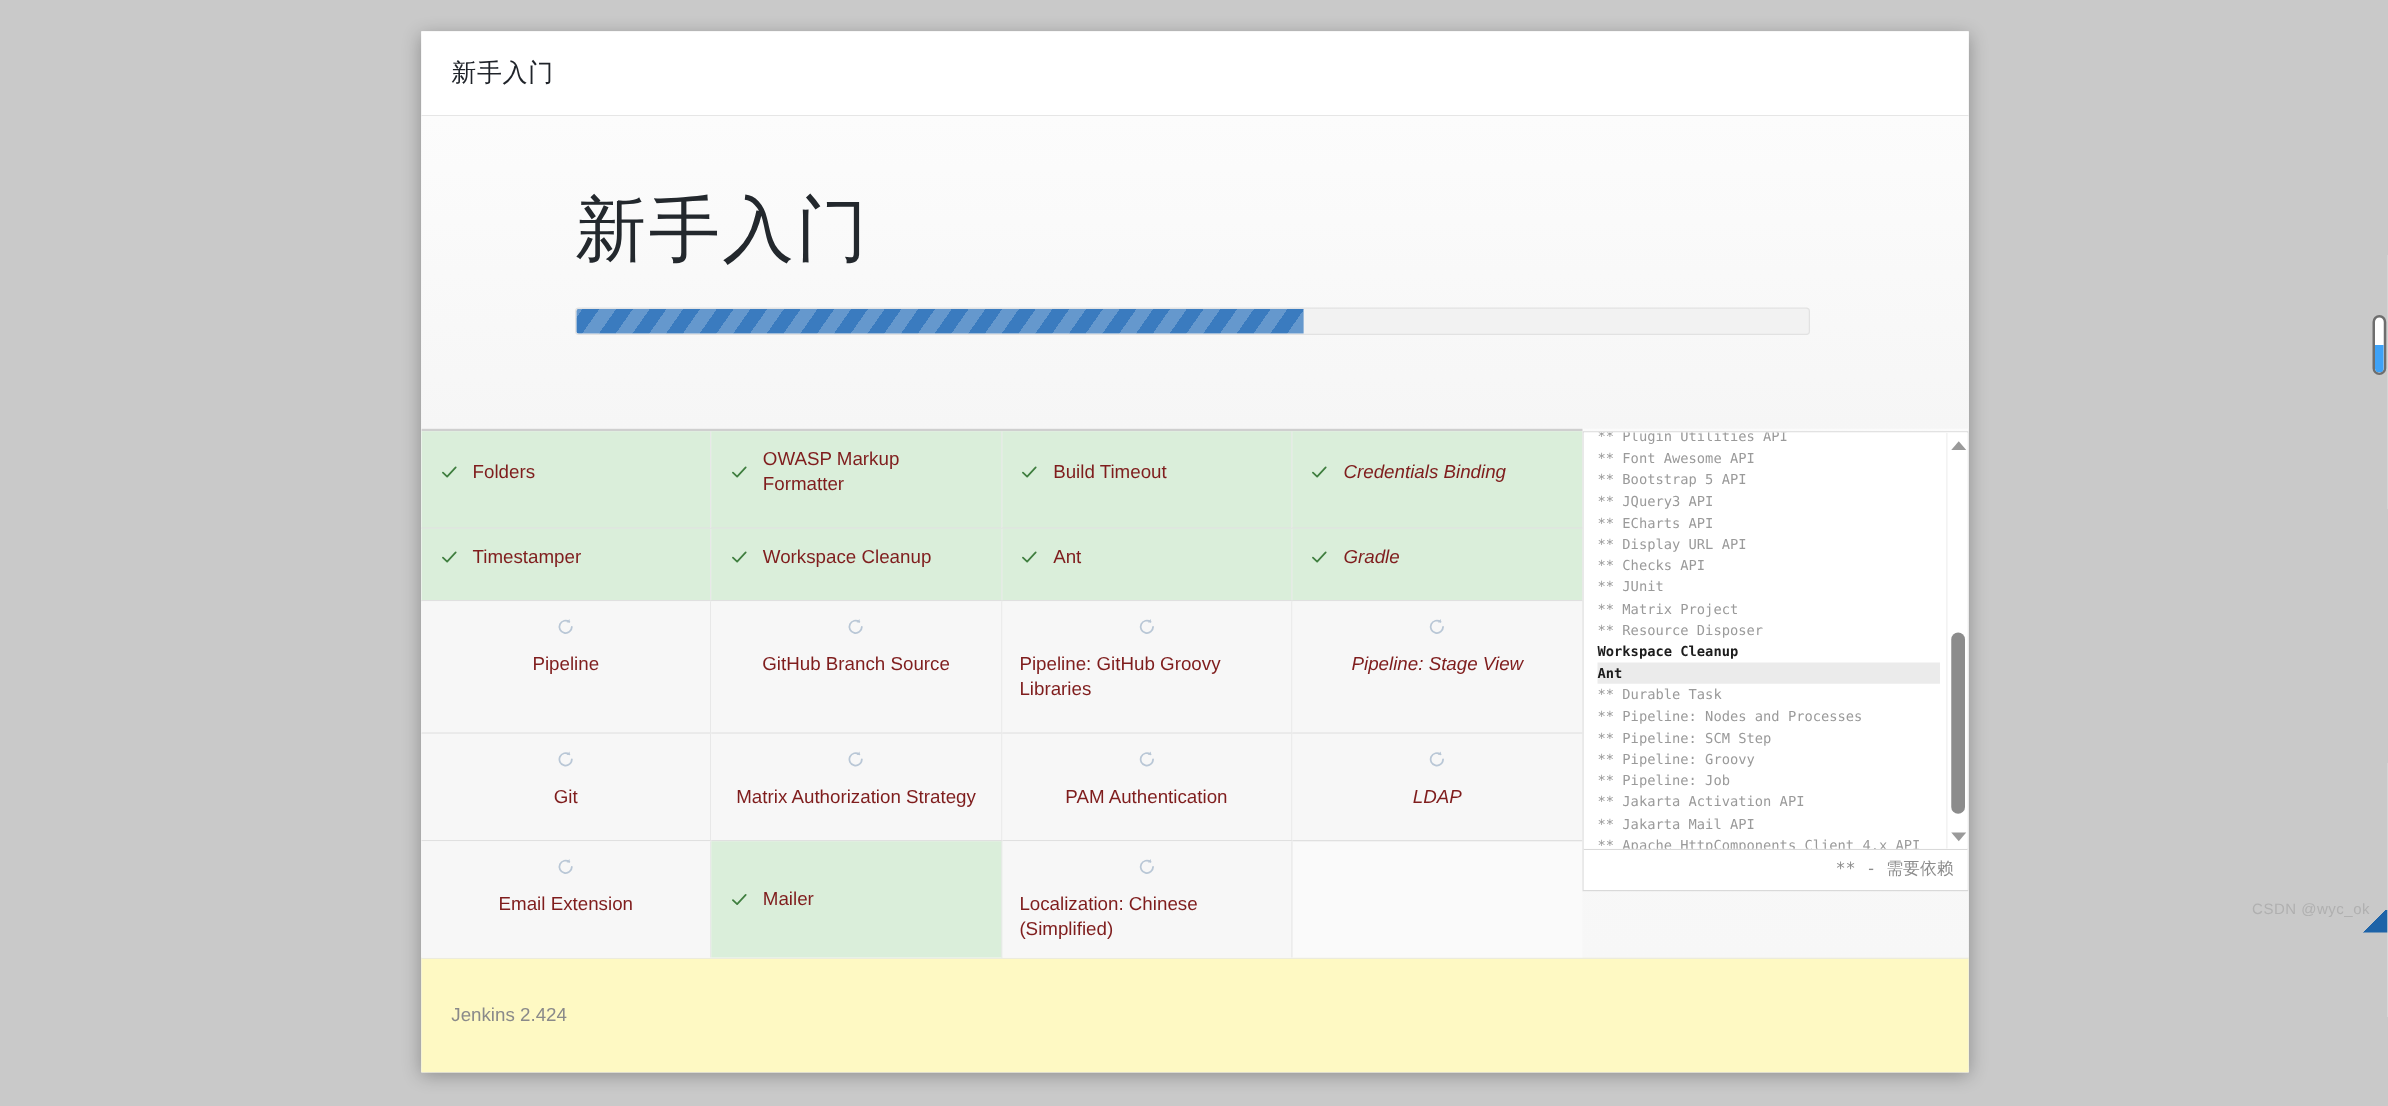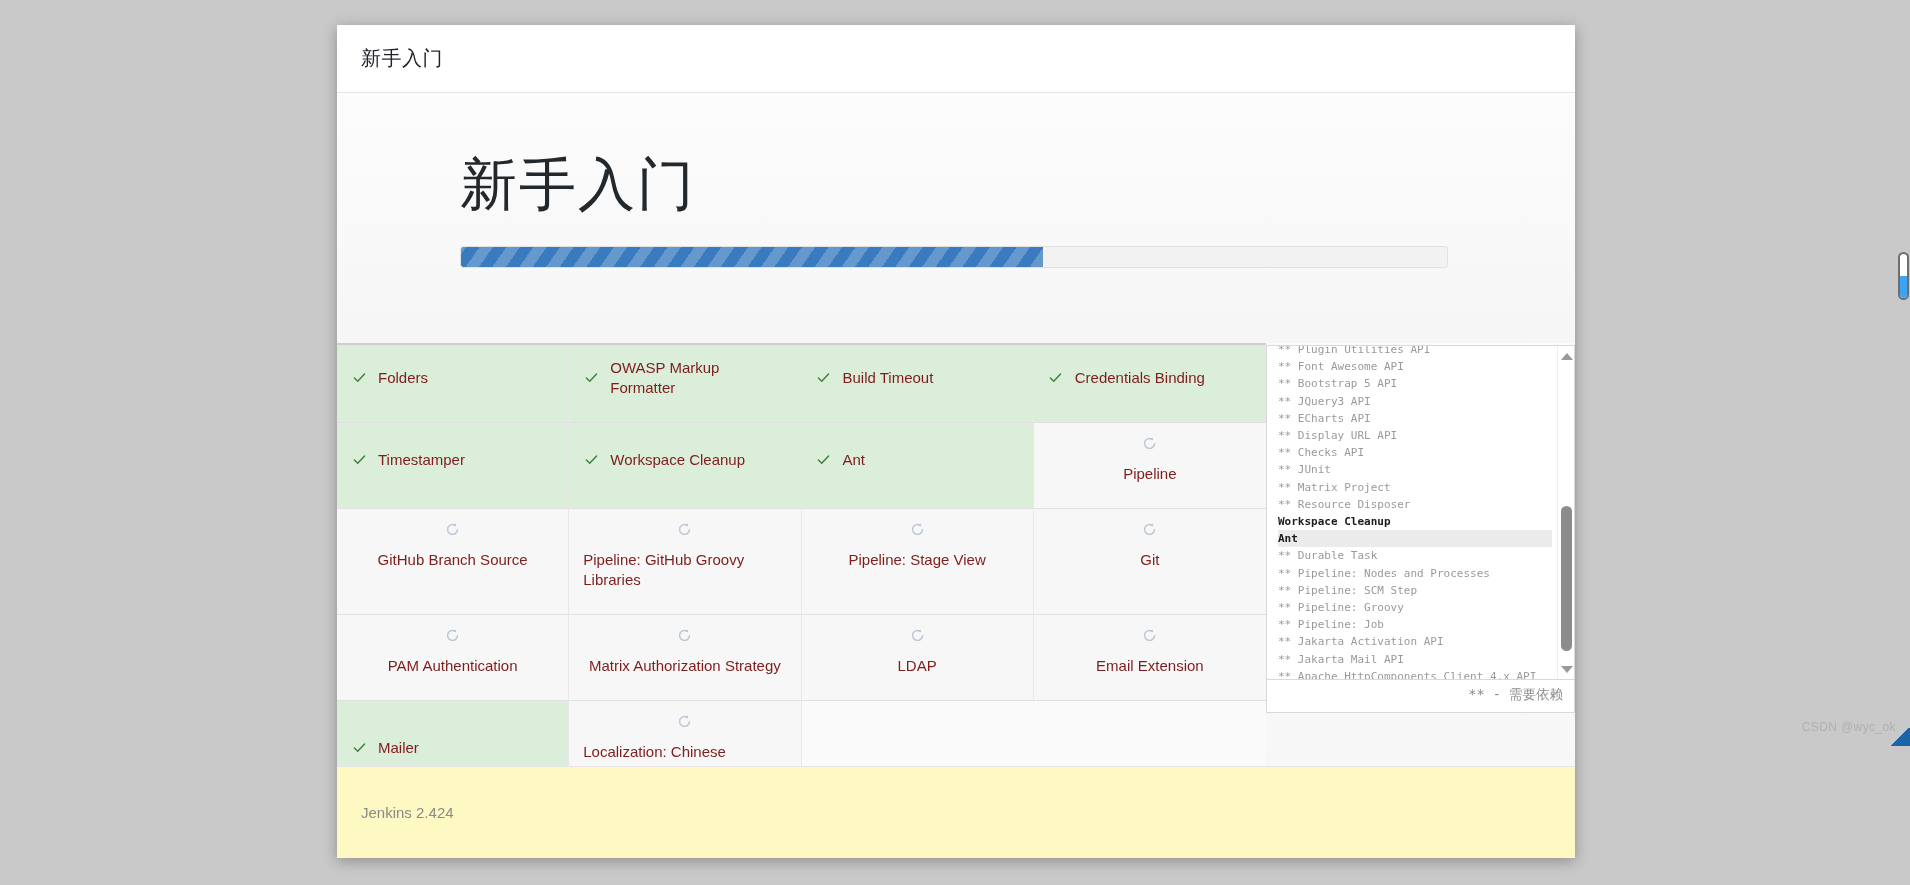--- a/index.html
+++ b/index.html
@@ -118,21 +118,21 @@
     display: flex;
     align-items: center;
     gap: 11px;
     border-right: 1px solid #e8e8e8;
     border-bottom: 1px solid #e0e0e0;
     font-size: 15px;
     color: #7f1d1d;
     line-height: 1.33;
     background: #f7f7f7;
   }
-  .plugin-cell:nth-child(4n) { border-right: none; }
+  .plugin-cell:nth-child(4n) { border-right: none; font-style: italic; }
   .plugin-cell.done { background: #daeeda; }
   .plugin-cell.pending { background: #f7f7f7; flex-direction: column; }
 
   .plugin-name { padding-top: 1px; }
 
   .icon-wrap {
     flex: 0 0 16px;
     width: 16px;
     height: 18px;
     display: flex;
@@ -341,20 +341,28 @@
               <span class="plugin-name">Workspace Cleanup</span>
             </div>
             <div class="plugin-cell done">
               <span class="icon-wrap">
                 <svg width="15" height="15" viewBox="0 0 16 16" aria-hidden="true">
                   <path d="M2.5 8.6 L6.1 12.1 L13.4 4.2" fill="none" stroke="#3f7e3f" stroke-width="1.5" stroke-linecap="round" stroke-linejoin="round"></path>
                 </svg>
               </span>
               <span class="plugin-name">Ant</span>
             </div>
+            <div class="plugin-cell done">
+              <span class="icon-wrap">
+                <svg width="15" height="15" viewBox="0 0 16 16" aria-hidden="true">
+                  <path d="M2.5 8.6 L6.1 12.1 L13.4 4.2" fill="none" stroke="#3f7e3f" stroke-width="1.5" stroke-linecap="round" stroke-linejoin="round"></path>
+                </svg>
+              </span>
+              <span class="plugin-name">Gradle</span>
+            </div>
             <div class="plugin-cell pending">
               <span class="icon-wrap">
                 <svg width="15" height="15" viewBox="0 0 16 16" aria-hidden="true">
                   <path d="M13.3 8 A5.3 5.3 0 1 1 11.2 3.7" fill="none" stroke="#b9c7d6" stroke-width="1.5" stroke-linecap="round"></path>
                   <path d="M11.3 1.2 L11.6 4.1 L8.8 4.2 Z" fill="#b9c7d6"></path>
                 </svg>
               </span>
               <span class="plugin-name">Pipeline</span>
             </div>
             <div class="plugin-cell pending">
@@ -393,30 +401,30 @@
               </span>
               <span class="plugin-name">Git</span>
             </div>
             <div class="plugin-cell pending">
               <span class="icon-wrap">
                 <svg width="15" height="15" viewBox="0 0 16 16" aria-hidden="true">
                   <path d="M13.3 8 A5.3 5.3 0 1 1 11.2 3.7" fill="none" stroke="#b9c7d6" stroke-width="1.5" stroke-linecap="round"></path>
                   <path d="M11.3 1.2 L11.6 4.1 L8.8 4.2 Z" fill="#b9c7d6"></path>
                 </svg>
               </span>
+              <span class="plugin-name">Matrix Authorization Strategy</span>
+            </div>
+            <div class="plugin-cell pending">
+              <span class="icon-wrap">
+                <svg width="15" height="15" viewBox="0 0 16 16" aria-hidden="true">
+                  <path d="M13.3 8 A5.3 5.3 0 1 1 11.2 3.7" fill="none" stroke="#b9c7d6" stroke-width="1.5" stroke-linecap="round"></path>
+                  <path d="M11.3 1.2 L11.6 4.1 L8.8 4.2 Z" fill="#b9c7d6"></path>
+                </svg>
+              </span>
               <span class="plugin-name">PAM Authentication</span>
-            </div>
-            <div class="plugin-cell pending">
-              <span class="icon-wrap">
-                <svg width="15" height="15" viewBox="0 0 16 16" aria-hidden="true">
-                  <path d="M13.3 8 A5.3 5.3 0 1 1 11.2 3.7" fill="none" stroke="#b9c7d6" stroke-width="1.5" stroke-linecap="round"></path>
-                  <path d="M11.3 1.2 L11.6 4.1 L8.8 4.2 Z" fill="#b9c7d6"></path>
-                </svg>
-              </span>
-              <span class="plugin-name">Matrix Authorization Strategy</span>
             </div>
             <div class="plugin-cell pending">
               <span class="icon-wrap">
                 <svg width="15" height="15" viewBox="0 0 16 16" aria-hidden="true">
                   <path d="M13.3 8 A5.3 5.3 0 1 1 11.2 3.7" fill="none" stroke="#b9c7d6" stroke-width="1.5" stroke-linecap="round"></path>
                   <path d="M11.3 1.2 L11.6 4.1 L8.8 4.2 Z" fill="#b9c7d6"></path>
                 </svg>
               </span>
               <span class="plugin-name">LDAP</span>
             </div>

